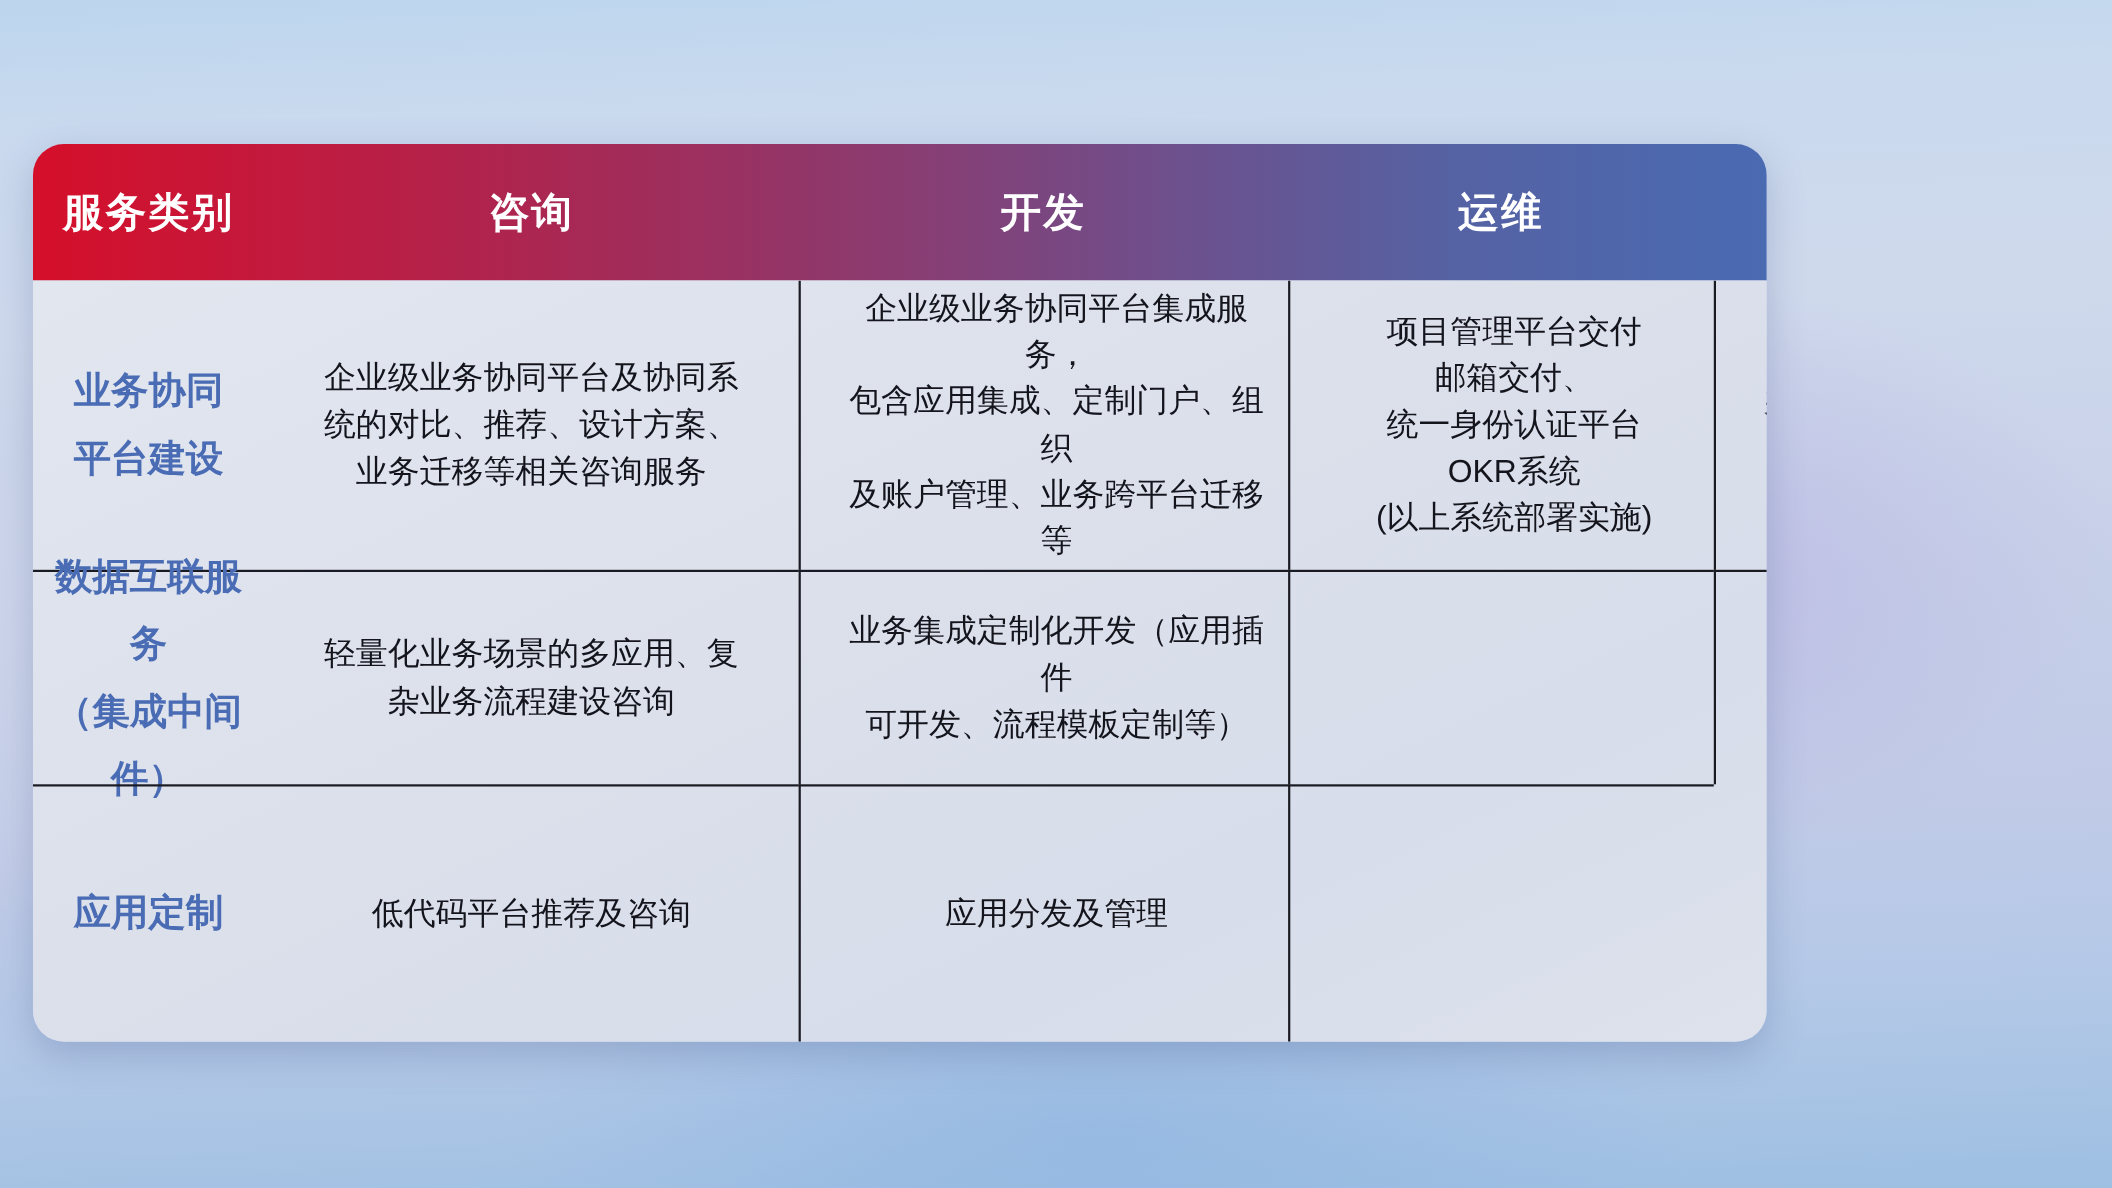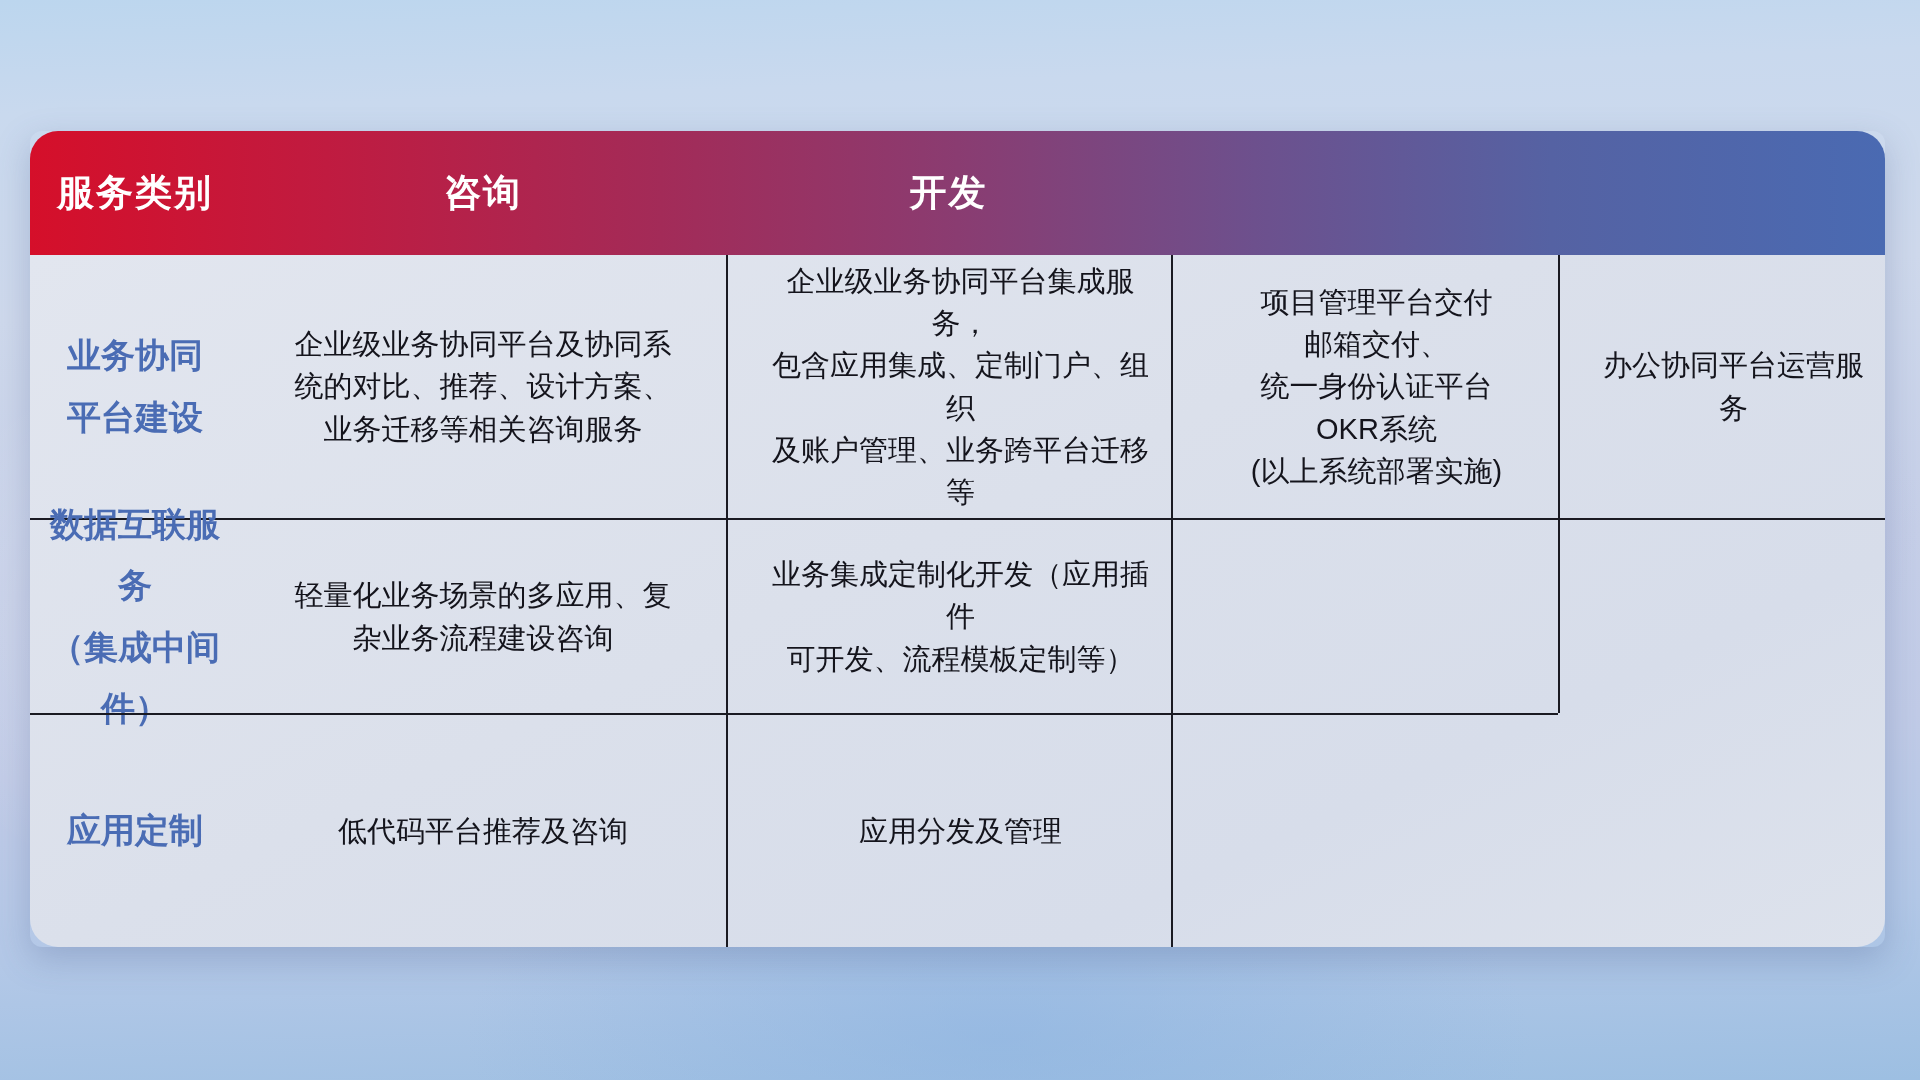--- a/index.html
+++ b/index.html
@@ -6,22 +6,22 @@
   body{
     width:1920px;height:1080px;overflow:hidden;position:relative;
     font-family:"Liberation Sans","DejaVu Sans",sans-serif;
     background:
       radial-gradient(ellipse 620px 420px at 80% 48%, rgba(182,176,226,0.55), transparent 62%),
       radial-gradient(ellipse 900px 520px at 24% 58%, rgba(255,255,255,0.45), transparent 65%),
       radial-gradient(ellipse 860px 380px at 52% 96%, rgba(138,178,224,0.55), transparent 62%),
       linear-gradient(178deg,#bcd6ee 0%,#c9d9ee 10%,#cfd9ec 28%,#c6cfe8 52%,#c1cbe7 68%,#b3c8e7 84%,#9dbfe2 100%);
   }
   .table-panel{
-    position:absolute;left:30px;top:131px;width:1855px;height:816px;
-    border-radius:12px;
+    position:absolute;left:30px;top:131px;width:1576px;height:816px;
+    border-radius:28px;
     box-shadow:0 12px 34px rgba(70,90,140,0.28);
     background:transparent;
   }
   .table-header{
     height:124px;display:grid;
     grid-template-columns:210px 486px 445px 387px 327px;
     align-items:center;
     background:linear-gradient(90deg,#d50f2a 0%,#c01b40 16%,#a32b58 34%,#8a3c71 50%,#6d508d 66%,#5562a3 82%,#4a6ab2 100%);
     border-radius:28px 28px 0 0;
   }
@@ -52,20 +52,21 @@
 </style>
 </head>
 <body>
 
 <div class="table-panel">
 
   <div class="table-header">
     <div class="th">服务类别</div>
     <div class="th">咨询</div>
     <div class="th">开发</div>
+    <div class="th">运维</div>
   </div>
 
   <div class="table-body">
 
     <div class="cell cat">业务协同
 平台建设</div>
     <div class="cell">企业级业务协同平台及协同系
 统的对比、推荐、设计方案、
 业务迁移等相关咨询服务</div>
     <div class="cell bl">企业级业务协同平台集成服务，

